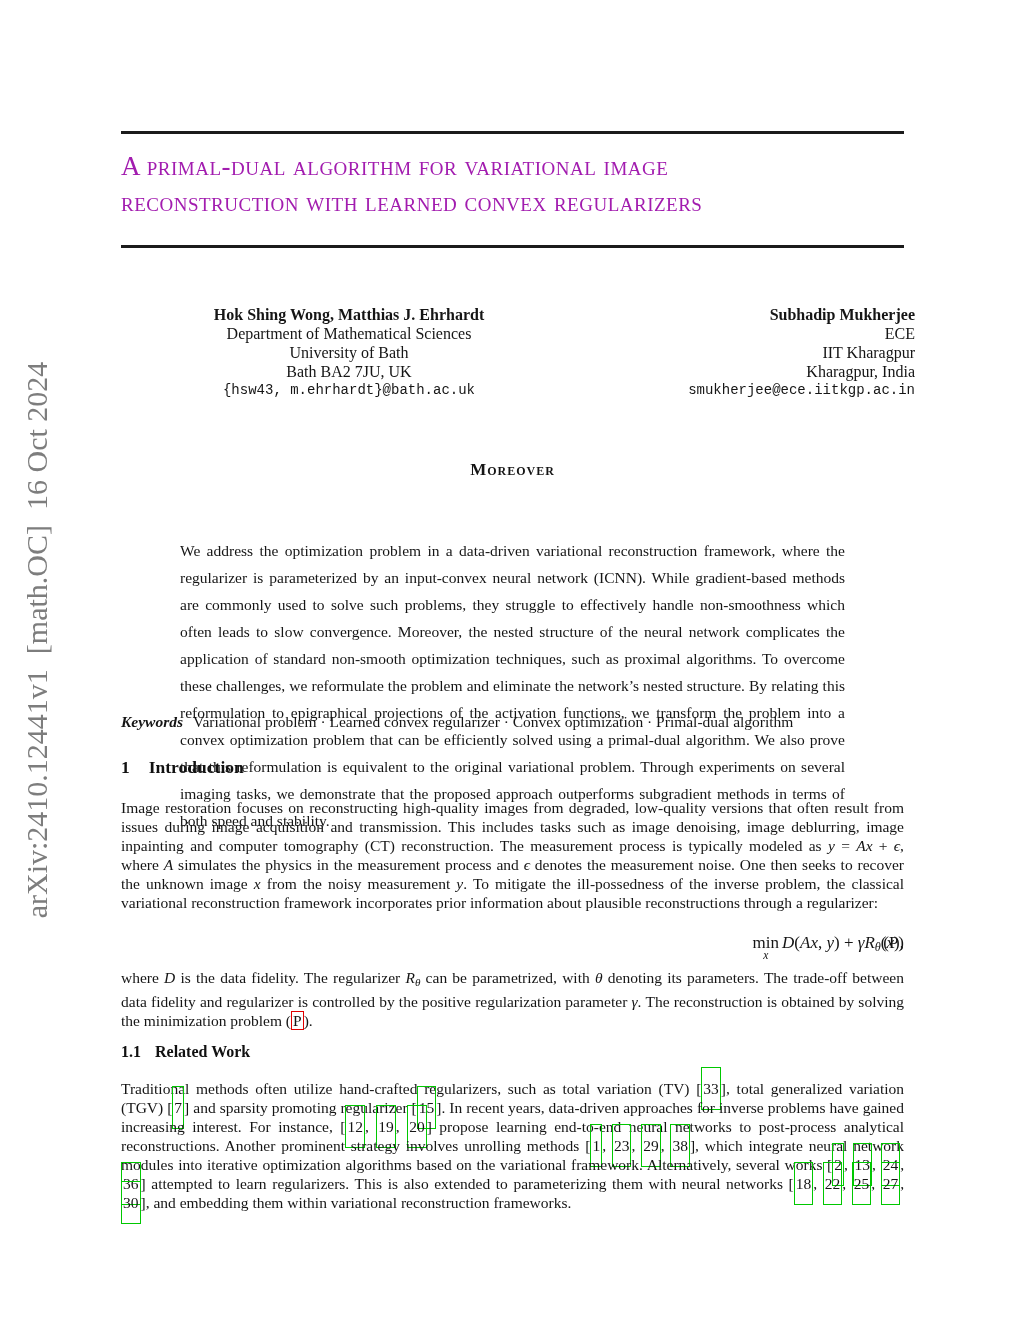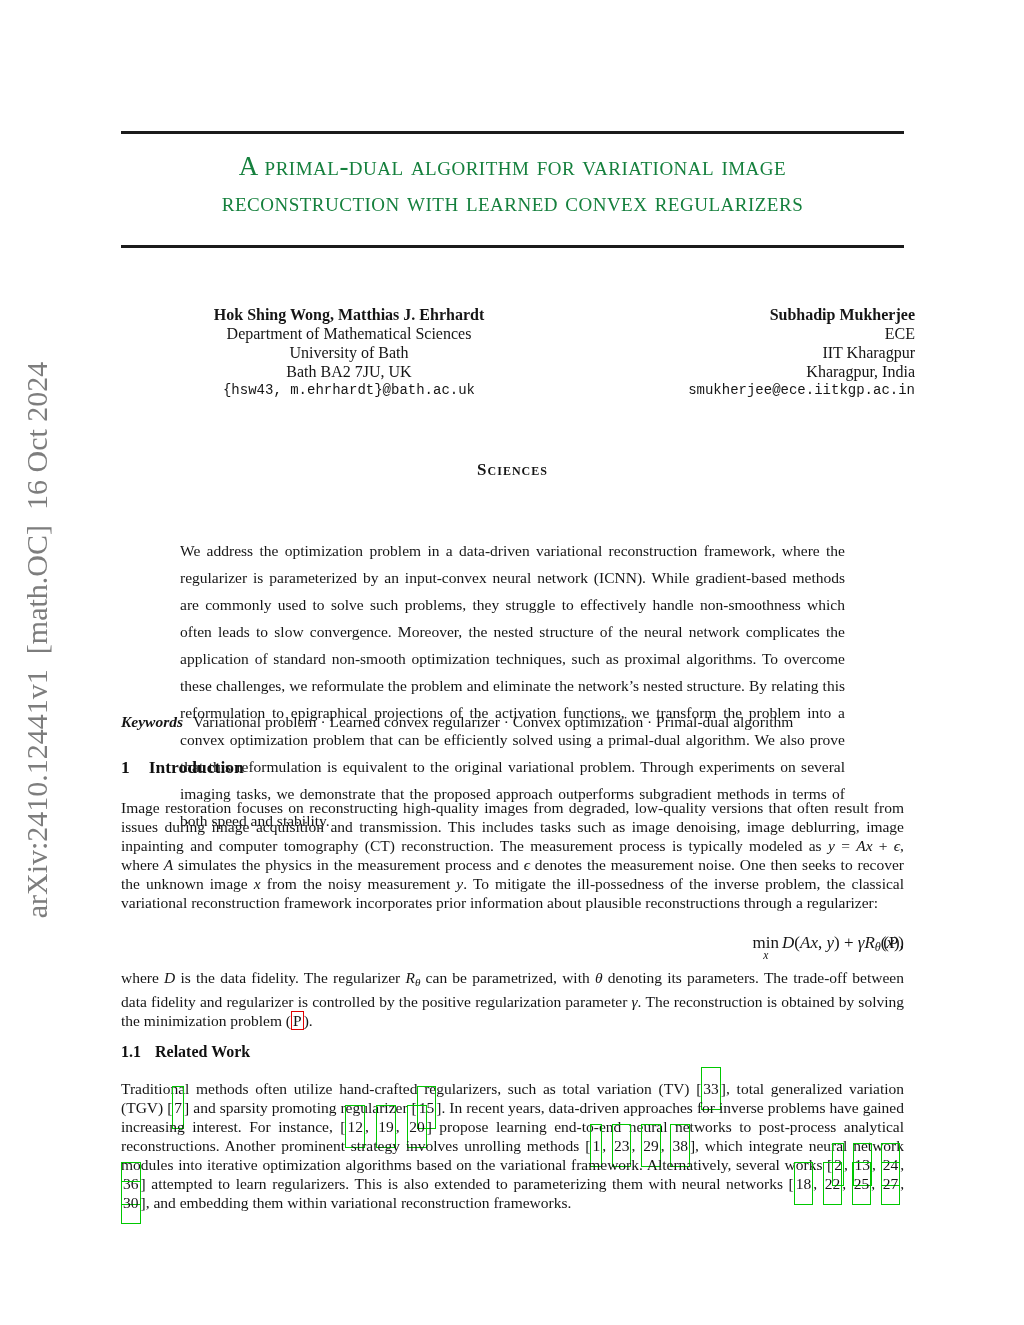--- a/index.html
+++ b/index.html
@@ -12,22 +12,22 @@
   .arxiv-label{
     position:absolute;left:20px;top:968px;width:656px;
     transform:rotate(-90deg);transform-origin:0 0;
     font-size:30px;color:#7d7d7d;text-align:center;white-space:pre;
   }
   .rule{position:absolute;left:121px;width:783px;height:3px;background:#1b1b1b;}
   .rule-top{top:131px;}
   .rule-bottom{top:245px;}
   .paper-title{
     position:absolute;top:148px;left:121px;width:783px;
-    text-align:center;font-variant:small-caps;font-size:27px;line-height:36px;
-    color:#15803d;letter-spacing:0.5px;
+    text-align:left;font-variant:small-caps;font-size:27px;line-height:36px;
+    color:#a21caf;letter-spacing:0.5px;
   }
   .authors{position:absolute;top:305px;left:0;width:1024px;}
   .author-col{position:absolute;text-align:center;font-size:16px;line-height:19px;}
   .author-col-left{left:161px;width:376px;}
   .author-col-right{left:551px;width:364px;text-align:right;}
   .author-name{font-weight:bold;}
   .author-email{font-family:"Liberation Mono", monospace;font-size:14px;letter-spacing:0;}
   .abstract-heading{
     position:absolute;top:460px;left:121px;width:783px;text-align:center;
     font-weight:bold;font-variant:small-caps;font-size:17px;letter-spacing:1px;
@@ -98,21 +98,21 @@
     </div>
     <div class="author-col author-col-right">
       <div class="author-name">Subhadip Mukherjee</div>
       <div>ECE</div>
       <div>IIT Kharagpur</div>
       <div>Kharagpur, India</div>
       <div class="author-email">smukherjee@ece.iitkgp.ac.in</div>
     </div>
   </div>
 
-  <div class="abstract-heading">Sciences</div>
+  <div class="abstract-heading">Moreover</div>
 
   <div class="abstract-body">We address the optimization problem in a data-driven variational reconstruction framework, where the regularizer is parameterized by an input-convex neural network (ICNN). While gradient-based methods are commonly used to solve such problems, they struggle to effectively handle non-smoothness which often leads to slow convergence. Moreover, the nested structure of the neural network complicates the application of standard non-smooth optimization techniques, such as proximal algorithms. To overcome these challenges, we reformulate the problem and eliminate the network’s nested structure. By relating this reformulation to epigraphical projections of the activation functions, we transform the problem into a convex optimization problem that can be efficiently solved using a primal-dual algorithm. We also prove that this reformulation is equivalent to the original variational problem. Through experiments on several imaging tasks, we demonstrate that the proposed approach outperforms subgradient methods in terms of both speed and stability.</div>
 
   <div class="keywords">
     <span class="keywords-label">Keywords</span><span>Variational problem · Learned convex regularizer · Convex optimization · Primal-dual algorithm</span>
   </div>
 
   <div class="section-heading h1">
     <span class="sec-num">1</span><span>Introduction</span>
   </div>

